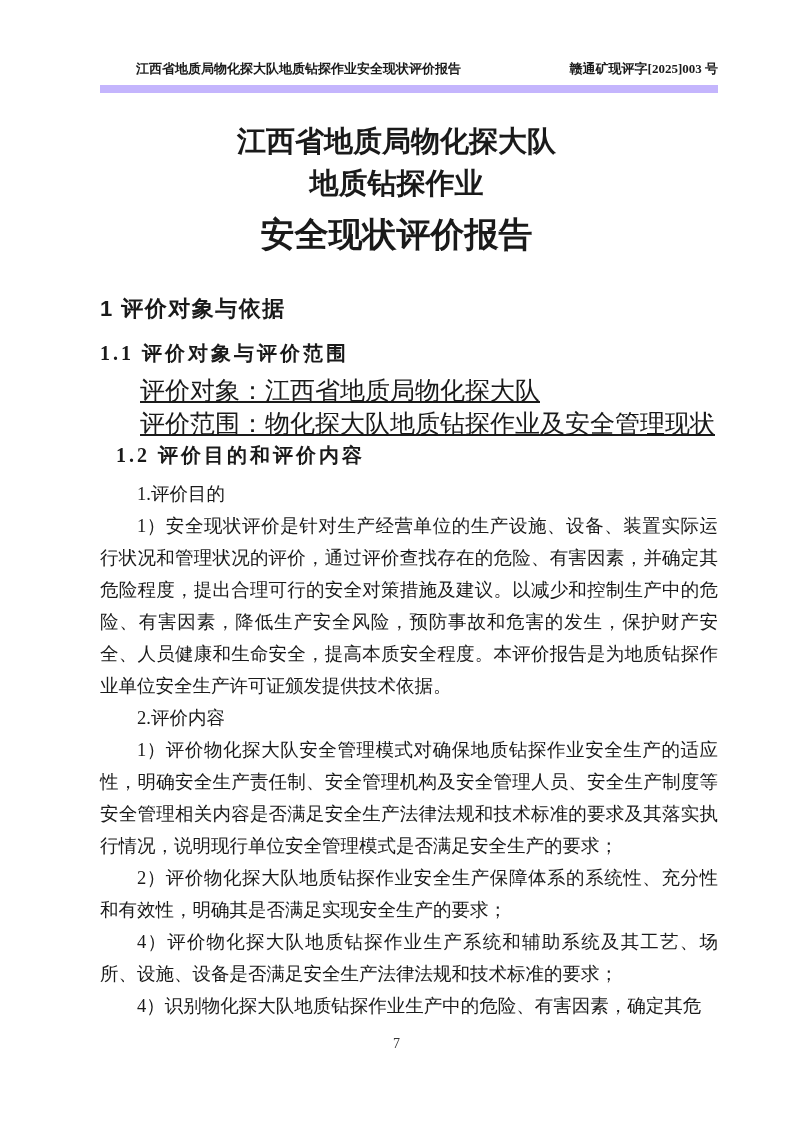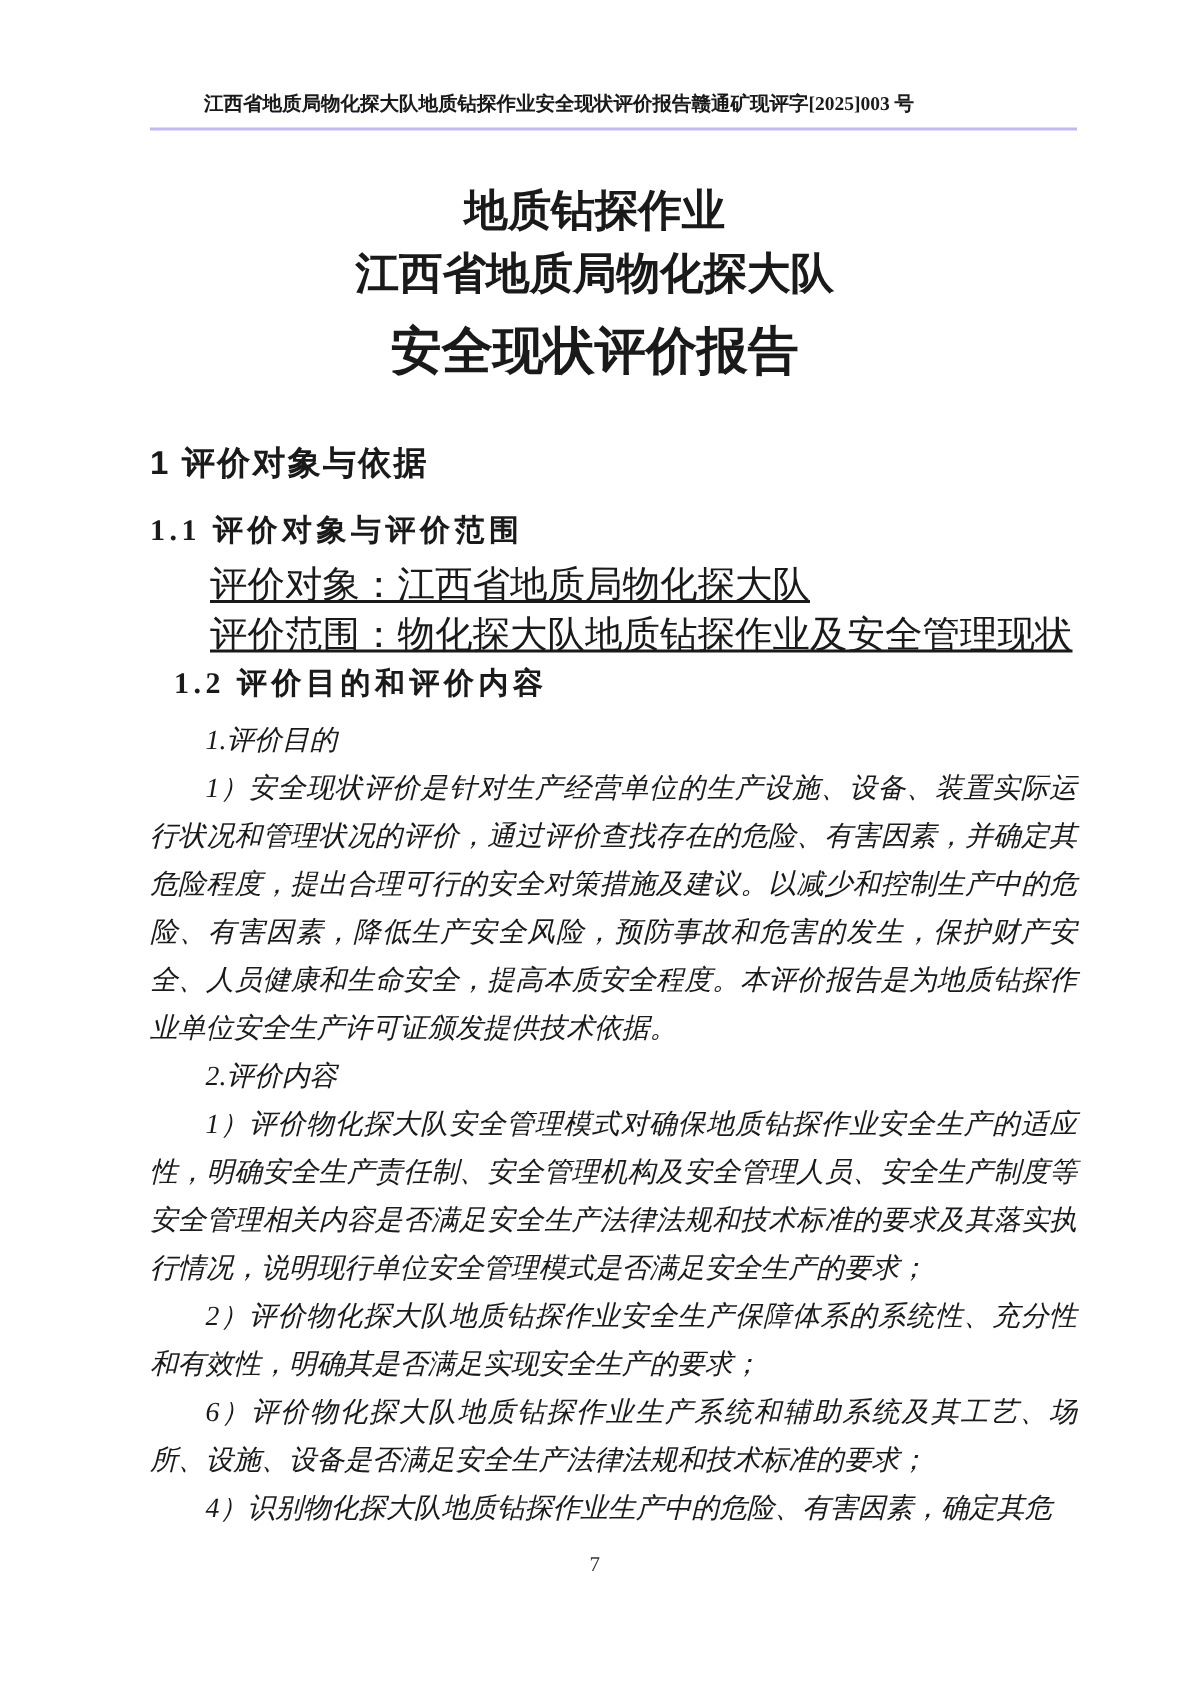--- a/index.html
+++ b/index.html
@@ -16,26 +16,26 @@
     color: #1a1a1a;
     font-family: "Liberation Serif", "DejaVu Serif", serif;
   }
   
   .header {
     position: absolute;
     top: 60px;
     left: 100px;
     width: 618px;
     display: flex;
-    justify-content: flex-start;
+    justify-content: space-between;
     align-items: flex-end;
     font-size: 13px;
     font-weight: bold;
     padding-bottom: 7px;
-    border-bottom: 2px solid #c4b5fd;
+    border-bottom: 8px solid #c4b5fd;
     font-family: "Liberation Serif", "DejaVu Serif", serif;
   }
   .header .left { padding-left: 36px; }
   
   .title-block {
     position: absolute;
     top: 120px;
     left: 0;
     width: 100%;
     text-align: center;
@@ -88,21 +88,20 @@
   .meta div { margin: 0; }
   
   .body-text {
     position: absolute;
     top: 478px;
     left: 100px;
     width: 618px;
     font-size: 18.5px;
     line-height: 32px;
     text-align: justify;
-    font-style: italic;
   }
   .body-text p {
     margin: 0;
     text-indent: 2em;
   }
   
   .footer {
     position: absolute;
     top: 1036px;
     left: 0;
@@ -116,43 +115,43 @@
 <body>
 
 <div class="page">
 
   <div class="header">
     <span class="left">江西省地质局物化探大队地质钻探作业安全现状评价报告</span>
     <span class="right">赣通矿现评字[2025]003 号</span>
   </div>
 
   <div class="title-block">
+    <div class="title-serif">江西省地质局物化探大队</div>
     <div class="title-serif">地质钻探作业</div>
-    <div class="title-serif">江西省地质局物化探大队</div>
     <div class="title-hei">安全现状评价报告</div>
   </div>
 
   <h1 class="h1">1 评价对象与依据</h1>
 
   <h2 class="h2 h2-objectives">1.1 评价对象与评价范围</h2>
 
   <div class="meta">
     <div>评价对象：江西省地质局物化探大队</div>
     <div>评价范围：物化探大队地质钻探作业及安全管理现状</div>
   </div>
 
   <h2 class="h2 h2-purpose">1.2 评价目的和评价内容</h2>
 
   <div class="body-text">
     <p>1.评价目的</p>
     <p>1）安全现状评价是针对生产经营单位的生产设施、设备、装置实际运行状况和管理状况的评价，通过评价查找存在的危险、有害因素，并确定其危险程度，提出合理可行的安全对策措施及建议。以减少和控制生产中的危险、有害因素，降低生产安全风险，预防事故和危害的发生，保护财产安全、人员健康和生命安全，提高本质安全程度。本评价报告是为地质钻探作业单位安全生产许可证颁发提供技术依据。</p>
     <p>2.评价内容</p>
     <p>1）评价物化探大队安全管理模式对确保地质钻探作业安全生产的适应性，明确安全生产责任制、安全管理机构及安全管理人员、安全生产制度等安全管理相关内容是否满足安全生产法律法规和技术标准的要求及其落实执行情况，说明现行单位安全管理模式是否满足安全生产的要求；</p>
     <p>2）评价物化探大队地质钻探作业安全生产保障体系的系统性、充分性和有效性，明确其是否满足实现安全生产的要求；</p>
-    <p>6）评价物化探大队地质钻探作业生产系统和辅助系统及其工艺、场所、设施、设备是否满足安全生产法律法规和技术标准的要求；</p>
+    <p>4）评价物化探大队地质钻探作业生产系统和辅助系统及其工艺、场所、设施、设备是否满足安全生产法律法规和技术标准的要求；</p>
     <p>4）识别物化探大队地质钻探作业生产中的危险、有害因素，确定其危</p>
   </div>
 
   <div class="footer">
     <span>7</span>
   </div>
 
 </div>
 
 </body></html>

